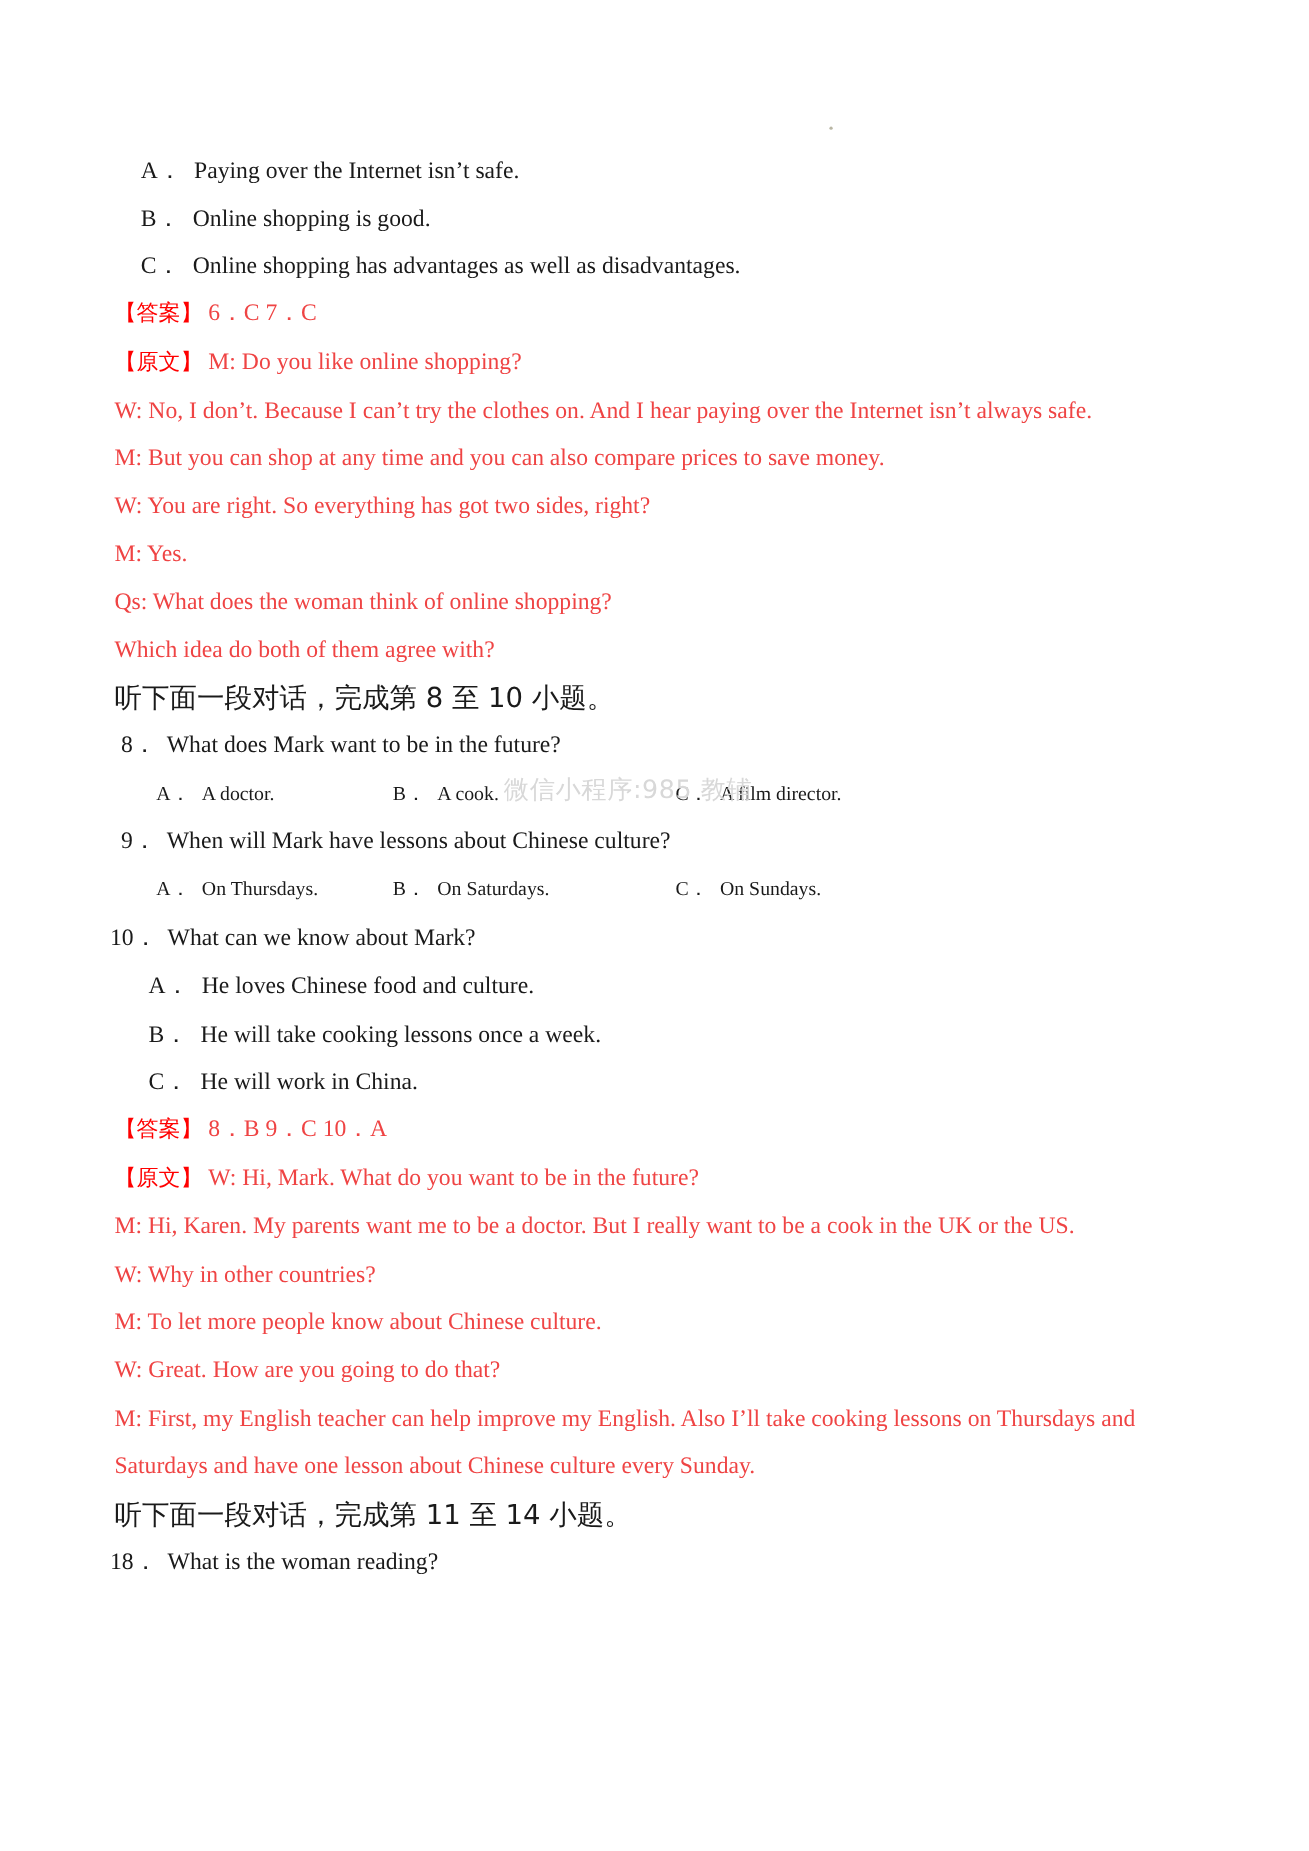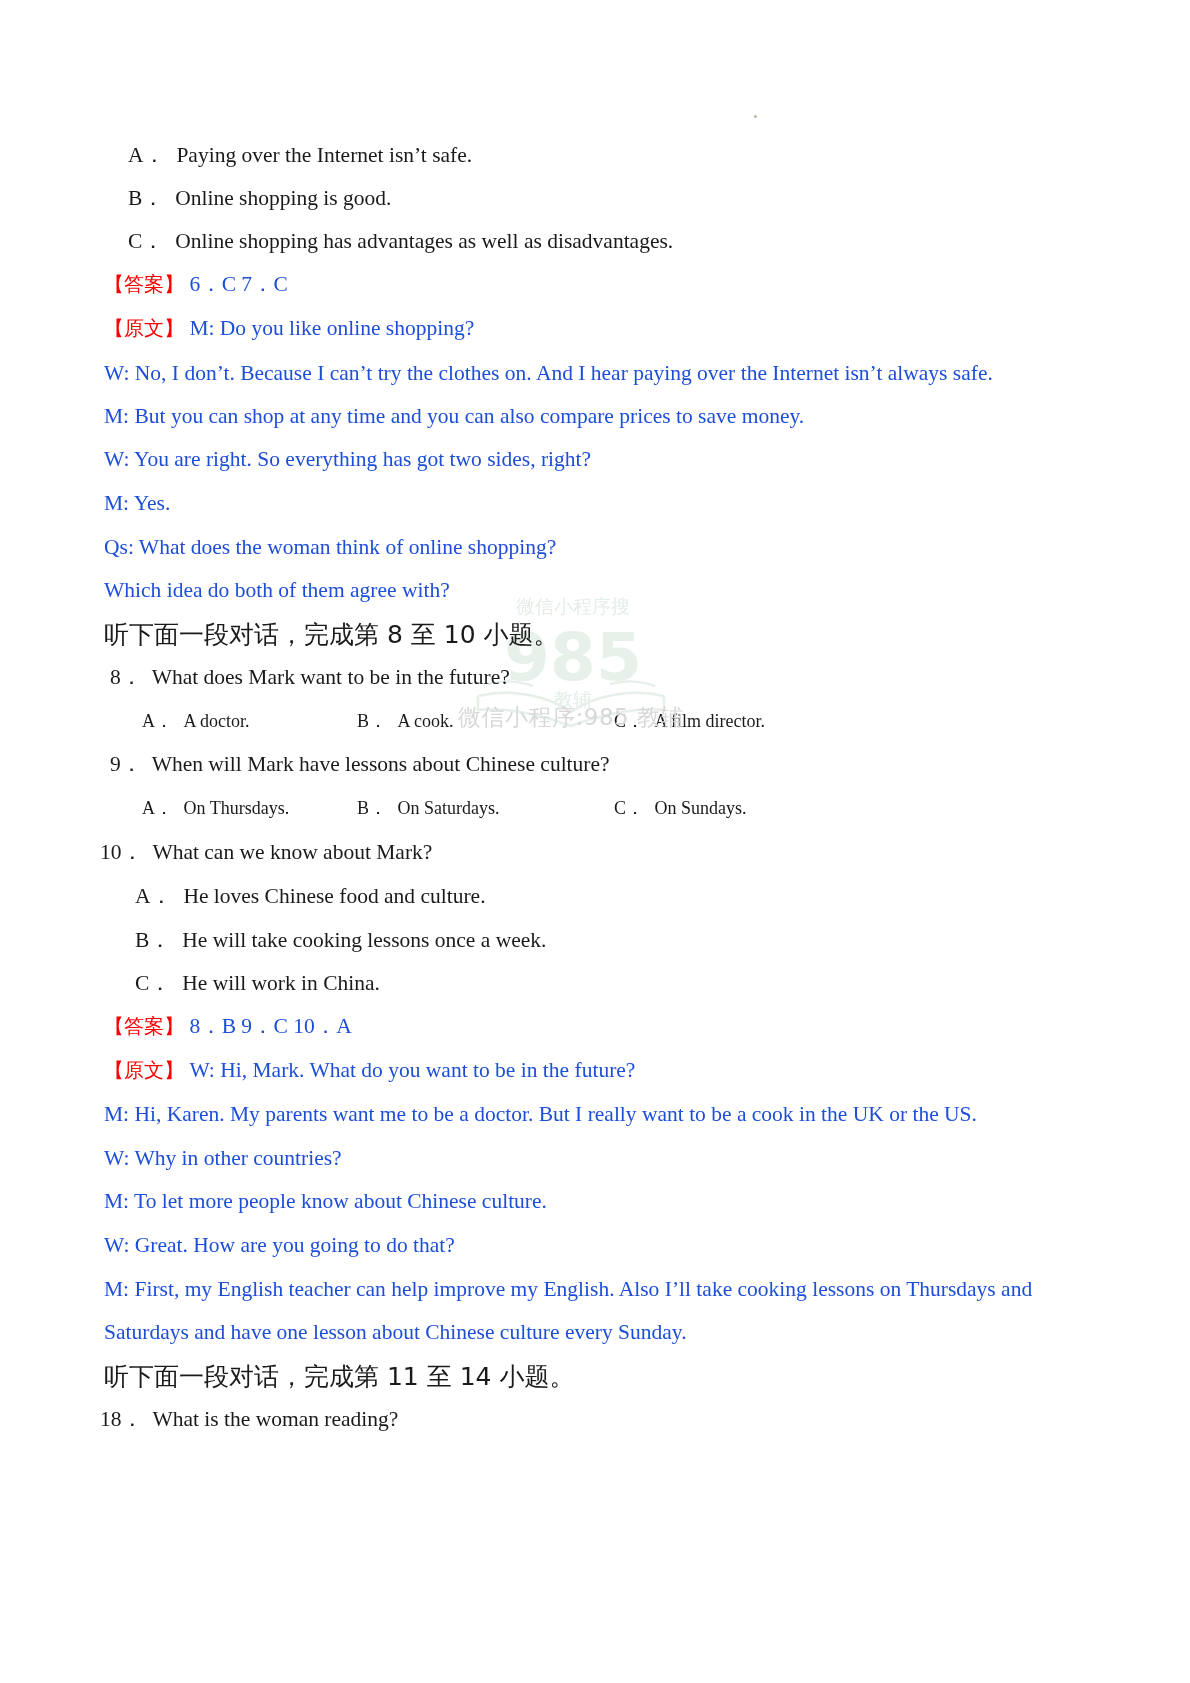--- a/index.html
+++ b/index.html
@@ -63,21 +63,21 @@
     padding: 0;
   }
   .line {
     position: absolute;
     white-space: nowrap;
     font-size: 21.5px;
     line-height: 1.2;
     color: #1a1a1a;
   }
   .red {
-    color: #1d4ed8;
+    color: #ef4444;
     font-family: Liberation Serif, serif;
   }
   .cjk {
     font-family: "DejaVu Sans", "Liberation Sans", sans-serif;
     font-size: 25px;
   }
   .cjk-red {
     font-family: "DejaVu Sans", "Liberation Sans", sans-serif;
     font-size: 20px;
     color: #ff0000;
@@ -99,33 +99,20 @@
     z-index: 2;
   }
 </style>
 </head>
 <body>
 
 <div id="page">
 
   <div class="tiny-dot"></div>
 
-  <div class="wm-logo">
-    <svg width="230" height="150" viewBox="0 0 230 150" xmlns="http://www.w3.org/2000/svg">
-      <text x="115" y="25" text-anchor="middle" font-family="DejaVu Sans, sans-serif" font-size="19" fill="#e3eee6">微信小程序搜</text>
-      <text x="115" y="92" text-anchor="middle" font-family="DejaVu Sans, sans-serif" font-size="66" font-weight="bold" fill="#e7f1ea">985</text>
-      <text x="115" y="118" text-anchor="middle" font-family="DejaVu Sans, sans-serif" font-size="19" fill="#e3eee6">教辅</text>
-      <g fill="none" stroke="#e6efe8" stroke-width="2.5">
-        <path d="M20 108 C55 100, 90 108, 113 124 C136 108, 171 100, 206 108"></path>
-        <path d="M20 108 L20 122 C20 122, 55 116, 113 138 C171 116, 206 122, 206 122 L206 108"></path>
-        <path d="M30 96 C45 92, 62 93, 75 98"></path>
-        <path d="M152 96 C167 92, 184 93, 197 98"></path>
-      </g>
-    </svg>
-  </div>
 
   <div class="wm-gray-text">微信小程序:985 教辅</div>
 
   <div class="content">
 
     <div class="line" style="left:128px; top:143px;">
       <span>A．</span>
       <span style="margin-left:6px;">Paying over the Internet isn’t safe.</span>
     </div>
     <div class="line" style="left:128px; top:186px;">

